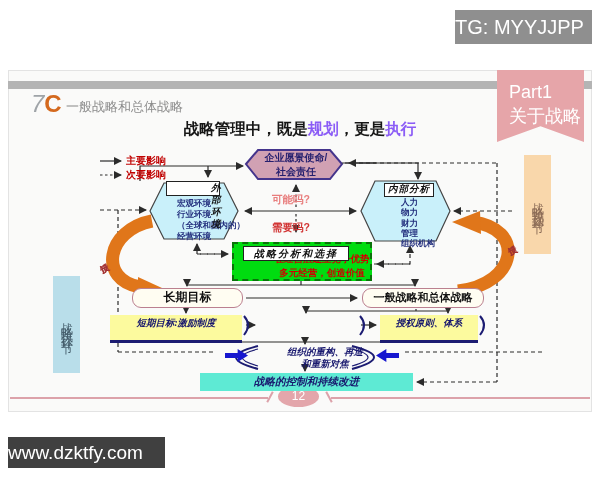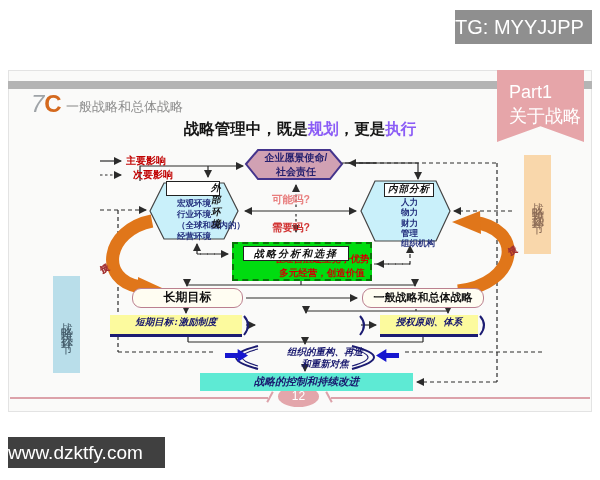--- a/index.html
+++ b/index.html
@@ -49,21 +49,21 @@
 
   #green-body { left:232px; top:242px; width:140px; height:39px; background:#00dc10; border:2px dashed #0a720a; z-index:2; }
   #green-label { left:243px; top:235px; width:106px; height:15px; font-size:10px; line-height:13px; letter-spacing:2px;margin-top:11px; }
   #green-text { left:233px; top:252px; width:138px; text-align:center; font-size:9.5px; font-weight:bold; color:#d00000; line-height:14px; z-index:3; }
 
   .rbox { z-index:3; background:#fffdf2; border:1.5px solid #bb8090; border-radius:9px; text-align:center; font-weight:bold; color:#131313; }
   #lt-box { left:132px; top:288px; width:111px; height:20px; font-size:12px; line-height:17px; }
   #ov-box { left:362px; top:288px; width:122px; height:20px; font-size:11px; line-height:17px; }
 
   .banner { z-index:3; background:#fcfa9e; border-bottom:3px solid #1c1c72; text-align:center;
-            font-family:Liberation Mono, monospace; font-style:italic; font-weight:bold; color:#18186e; font-size:9.5px; line-height:16px; height:22px; }
+            font-family:Liberation Serif, serif; font-style:italic; font-weight:bold; color:#18186e; font-size:9.5px; line-height:16px; height:28px; }
   #b1 { left:110px; top:315px; width:132px; }
   #b2 { left:257px; top:315px; width:101px; }
   #b3 { left:380px; top:315px; width:98px; }
 
   #reorg-text { left:250px; top:346px; width:110px; text-align:center; font-family:"Liberation Serif", serif;
                 font-style:italic; font-weight:bold; color:#18186e; font-size:9.5px; line-height:12px; z-index:3; }
   .barrow { z-index:3; background:#1717cf; width:23px; height:13px; }
   #barrow-l { left:225px; top:349px; clip-path:polygon(0 30%,55% 30%,55% 0,100% 50%,55% 100%,55% 70%,0 70%); }
   #barrow-r { left:376px; top:349px; clip-path:polygon(100% 30%,45% 30%,45% 0,0 50%,45% 100%,45% 70%,100% 70%); }
 
@@ -105,21 +105,21 @@
   <div id="hdr-title" class="abs">一般战略和总体战略</div>
 
   <div id="ribbon" class="abs">
     <div>Part1</div>
     <div>关于战略</div>
   </div>
 
   <div id="main-title" class="abs"><span>战略管理中，既是</span><span class="hl">规划</span><span>，更是</span><span class="hl">执行</span></div>
 
   <div class="abs legend-t" style="left:126px; top:154px;">主要影响</div>
-  <div class="abs legend-t" style="left:133px; top:168px;">次要影响</div>
+  <div class="abs legend-t" style="left:126px; top:168px;">次要影响</div>
 
   <svg class="layer" width="600" height="480" viewBox="0 0 600 480">
     <defs>
       <marker id="m" markerWidth="8" markerHeight="8" refX="7" refY="4" orient="auto" markerUnits="userSpaceOnUse">
         <path d="M0,0 L8,4 L0,8 z" fill="#2b2b2b"></path>
       </marker>
     </defs>
 
     <path class="ln" d="M100 161 L121 161" marker-end="url(#m)"></path>
     <path class="ln dot" d="M100 175 L121 175" marker-end="url(#m)"></path>

